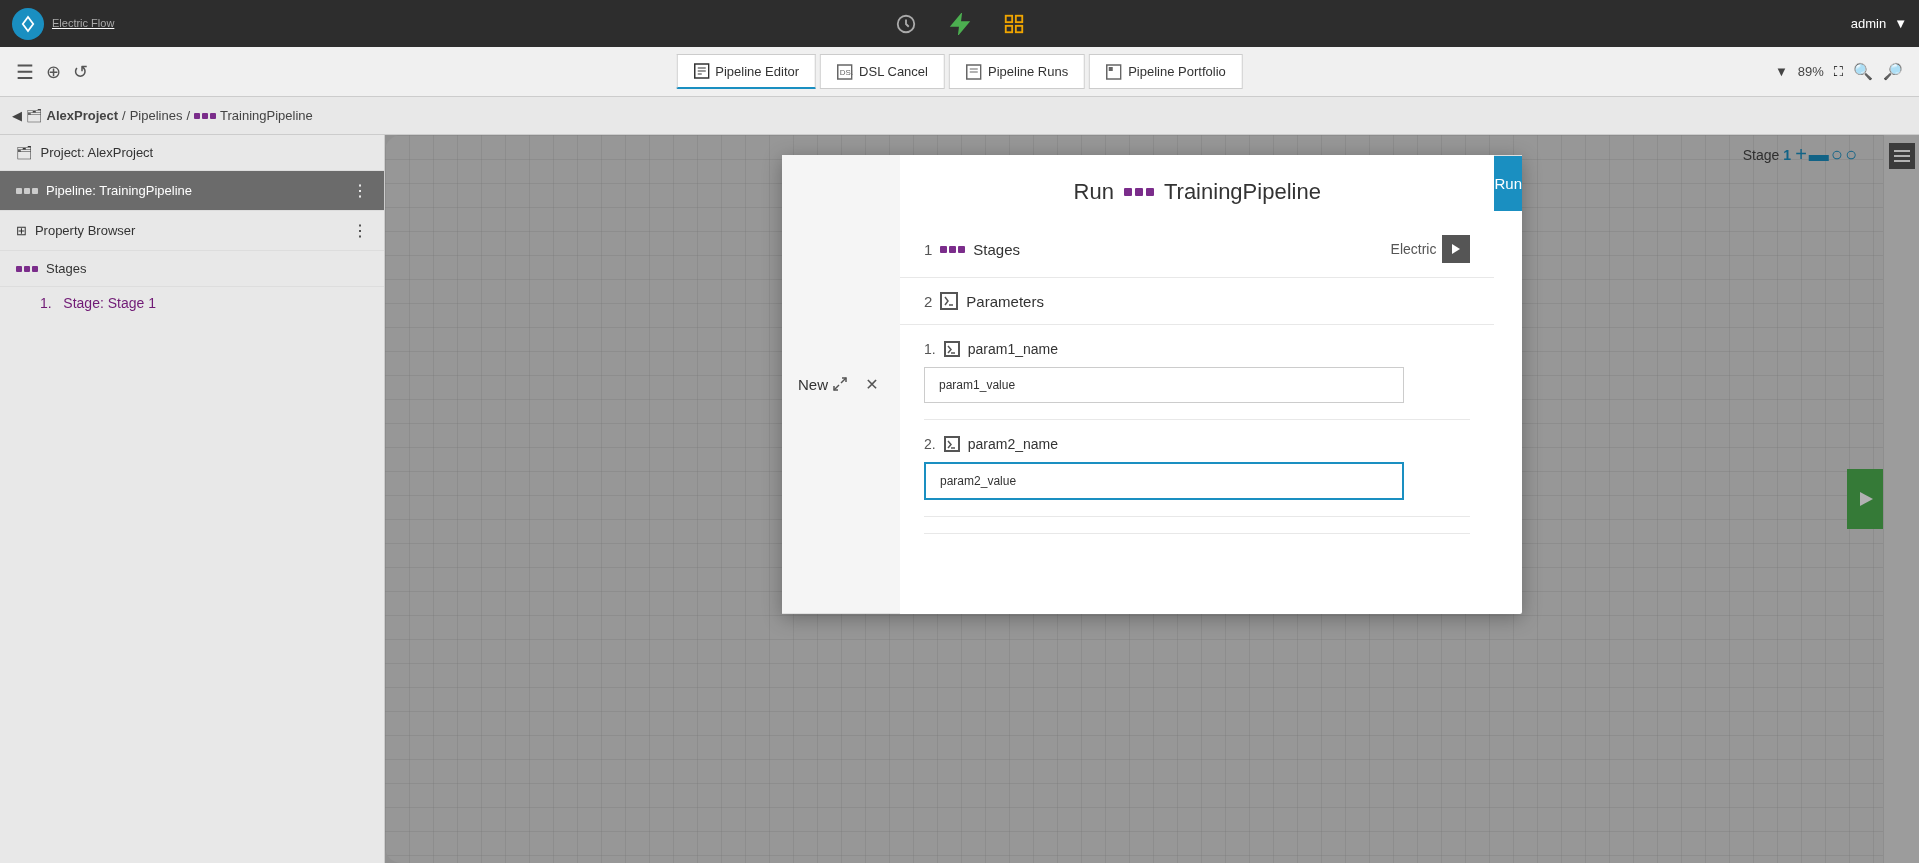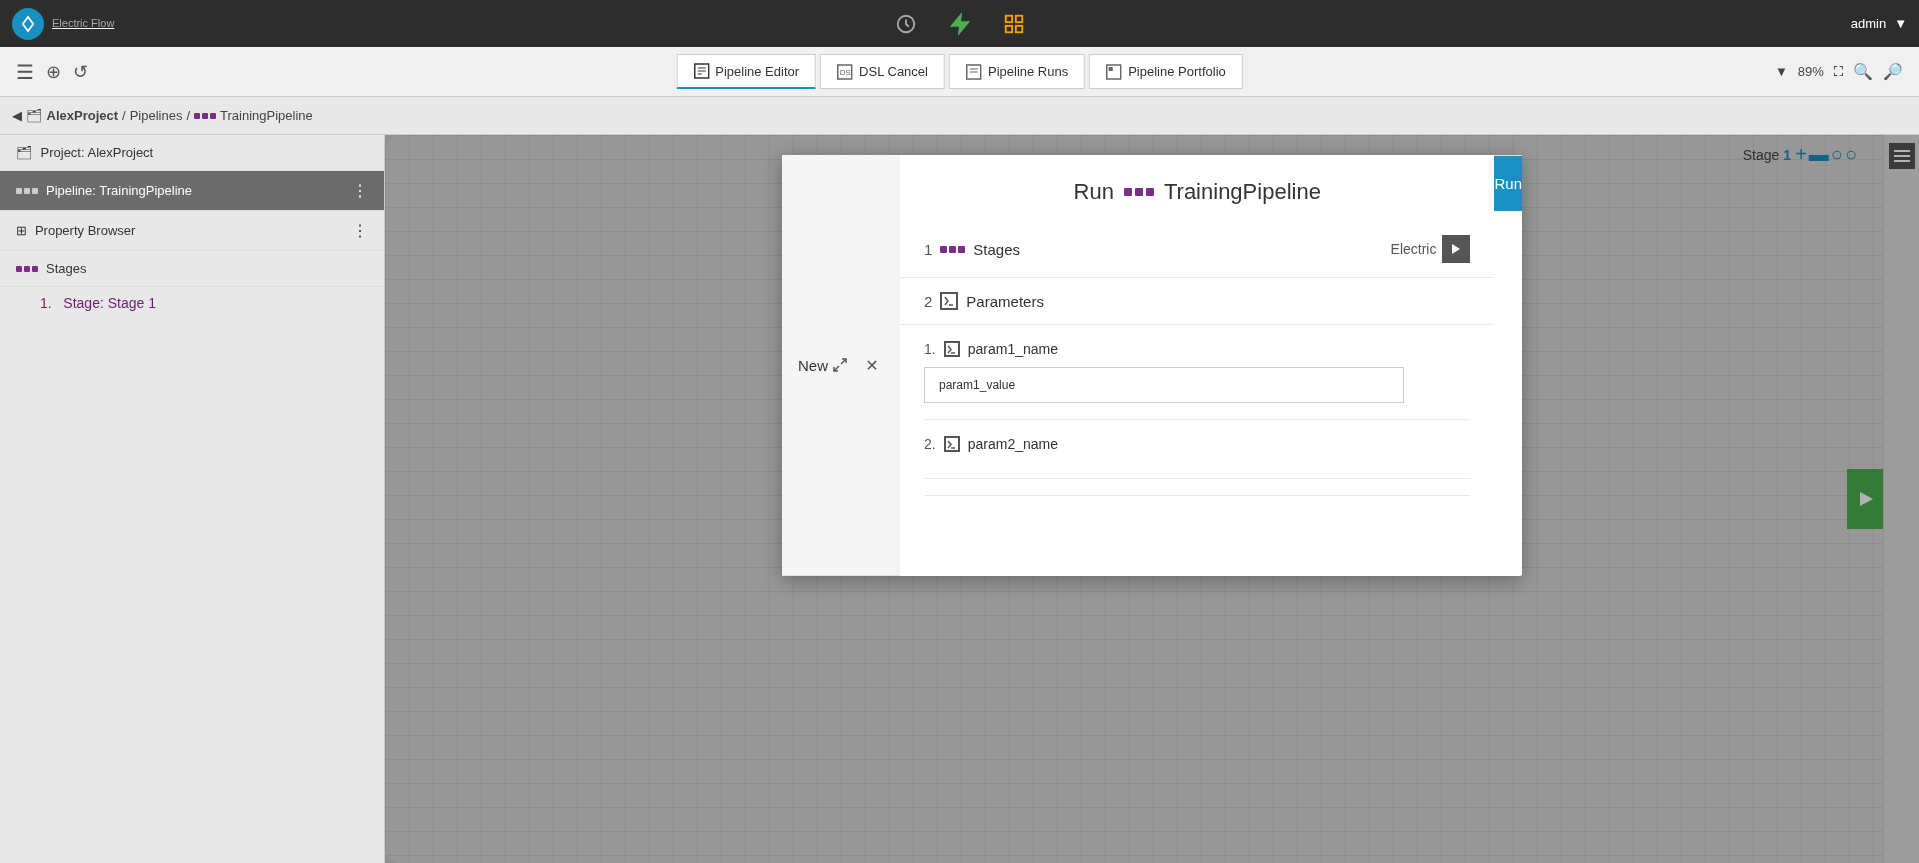--- a/index.html
+++ b/index.html
@@ -626,20 +626,21 @@
               <div class="param-label">
                 <span class="param-num">2.</span>
                 <span style="border:2px solid #555;width:16px;height:16px;display:inline-flex;align-items:center;justify-content:center;">
                   <svg width="9" height="9" viewBox="0 0 9 9" fill="none" stroke="#555" stroke-width="1.5">
                       <polyline points="1,1 4,4.5 1,8"></polyline>
                       <line x1="4" y1="8" x2="8" y2="8"></line>
                     </svg>
                 </span>
                 <span>param2_name</span>
               </div>
+              <input type="text" class="param-input focused" value="param2_value" style="">
             </div>
 
             <div style="border-top:1px solid #e8e8e8;margin-top:16px;padding-bottom:80px;"></div>
           </div>
         </div>
 
         <div class="modal-footer">
           <button class="footer-run">Run</button>
         </div>
       </div>

